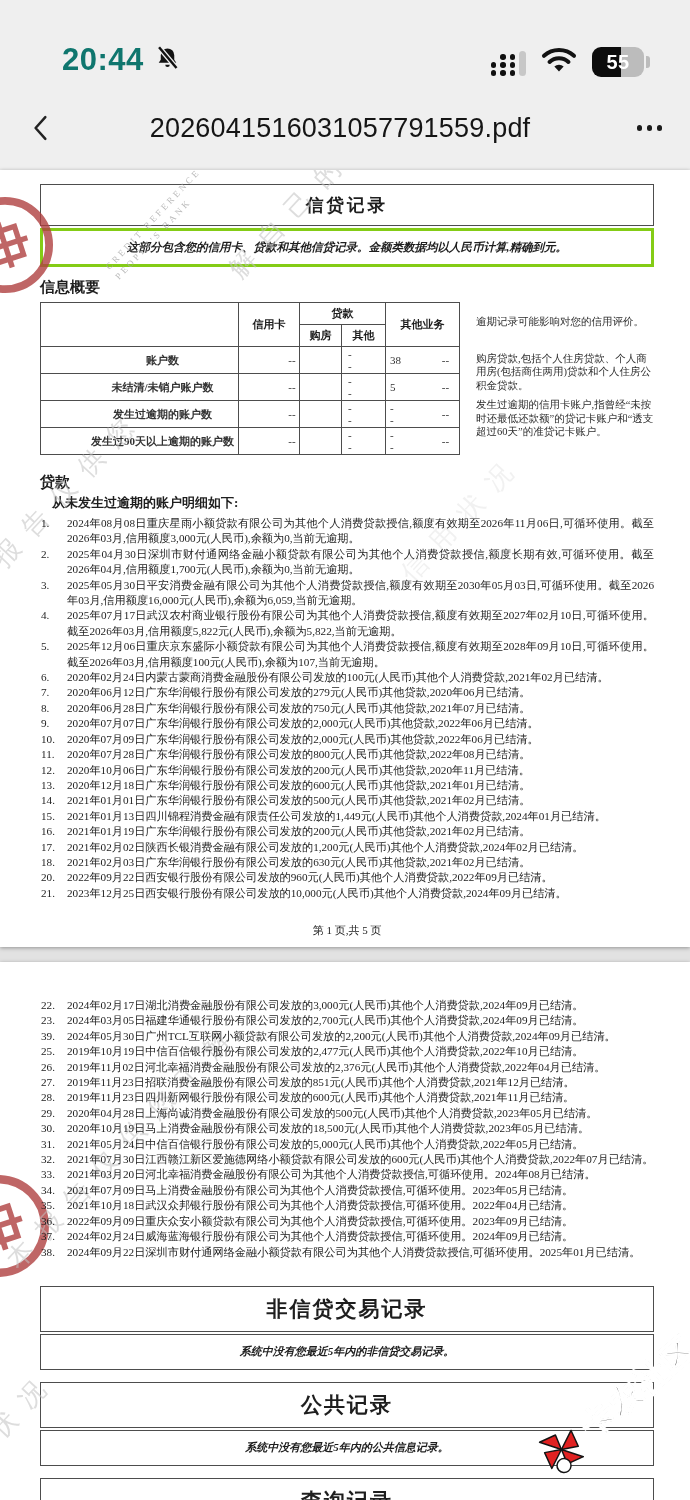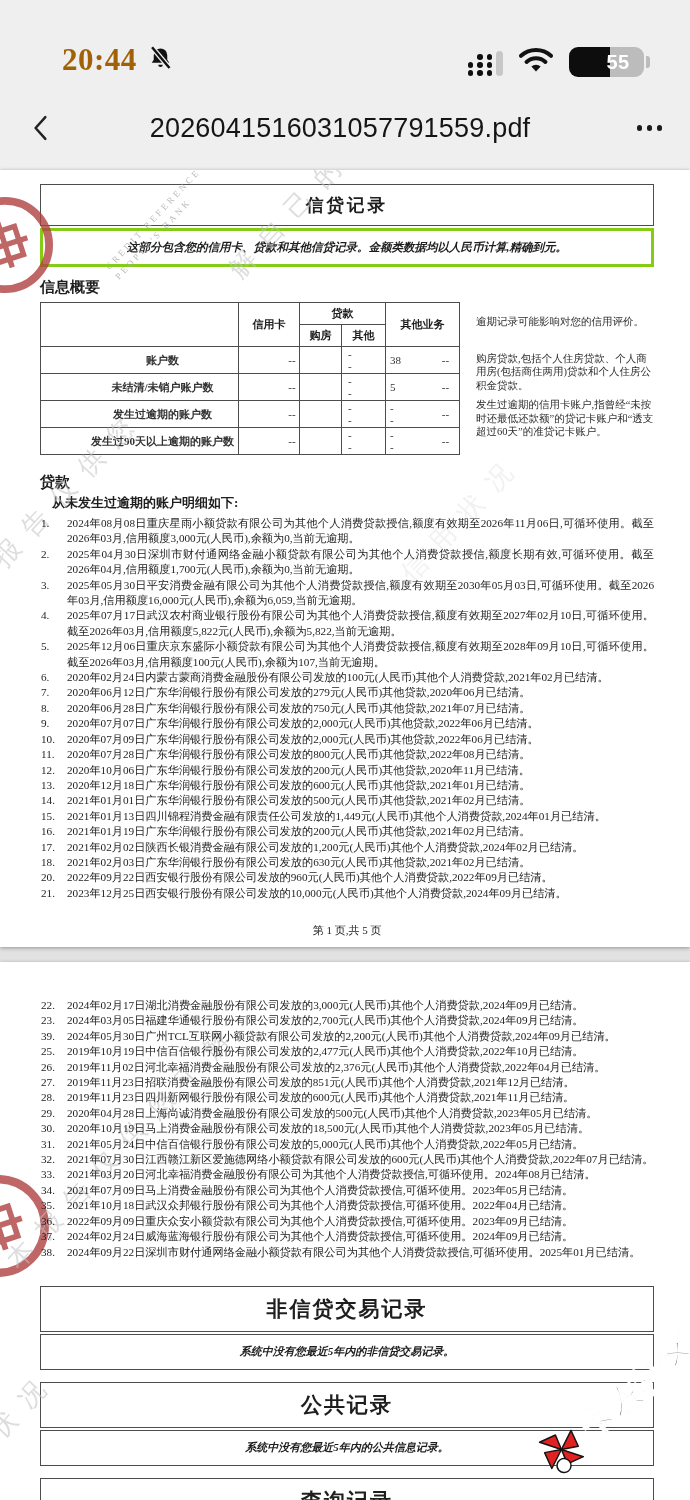--- a/index.html
+++ b/index.html
@@ -2,27 +2,27 @@
 <html><head>
 <meta charset="utf-8">
 <style>
   html,body{margin:0;padding:0;}
   body{font-family:"Liberation Sans","DejaVu Sans",sans-serif;background:#dcdcdc;}
   .stage{position:relative;width:690px;height:1500px;background:#ededed;overflow:hidden;margin:0 auto;}
 
   
   .statusbar{position:absolute;top:0;left:0;width:100%;height:88px;display:flex;align-items:flex-end;justify-content:space-between;padding:0 46px 10px 62px;box-sizing:border-box;background:#efefef;}
   .sb-left{display:flex;align-items:center;gap:10px;}
-  .sb-time{font-size:31px;font-weight:700;color:#a16207;letter-spacing:.5px;font-family:Liberation Serif, serif;}
+  .sb-time{font-size:31px;font-weight:700;color:#0f766e;letter-spacing:.5px;}
   .sb-right{display:flex;align-items:center;gap:15px;}
   .signal{display:flex;align-items:flex-end;gap:4px;height:27px;}
   .sig-col{display:flex;flex-direction:column;justify-content:flex-end;gap:2.5px;}
   .sig-col i{display:block;width:5.5px;height:5.5px;border-radius:50%;background:#101010;}
   .sig-pill{width:7px;height:25px;border-radius:3.5px;background:#c7c7c7;}
-  .battery{position:relative;width:52px;height:30px;border-radius:9px;background:linear-gradient(to right,#0d0d0d 0 55%,#bcbcbc 55% 100%);display:flex;align-items:center;justify-content:center;padding-left:23px;}
+  .battery{position:relative;width:52px;height:30px;border-radius:9px;background:linear-gradient(to right,#0d0d0d 0 55%,#bcbcbc 55% 100%);display:flex;align-items:center;justify-content:center;}
   .battery span{color:#fff;font-size:20px;font-weight:700;letter-spacing:.5px;}
   .bat-nub{position:absolute;right:-6px;top:9px;width:4px;height:12px;border-radius:0 3px 3px 0;background:#bcbcbc;}
 
   
   .appbar{position:absolute;top:88px;left:0;width:100%;height:80px;display:flex;align-items:center;padding:0 28px;box-sizing:border-box;background:#efefef;}
   .back-btn{width:30px;height:34px;display:flex;align-items:center;}
   .file-title{flex:1;text-align:center;font-size:27px;color:#151515;letter-spacing:.2px;white-space:nowrap;overflow:hidden;}
   .more-btn{display:flex;gap:4.5px;align-items:center;width:40px;justify-content:flex-end;}
   .more-btn i{width:5.5px;height:5.5px;border-radius:50%;background:#1c1c1c;display:block;}
 

